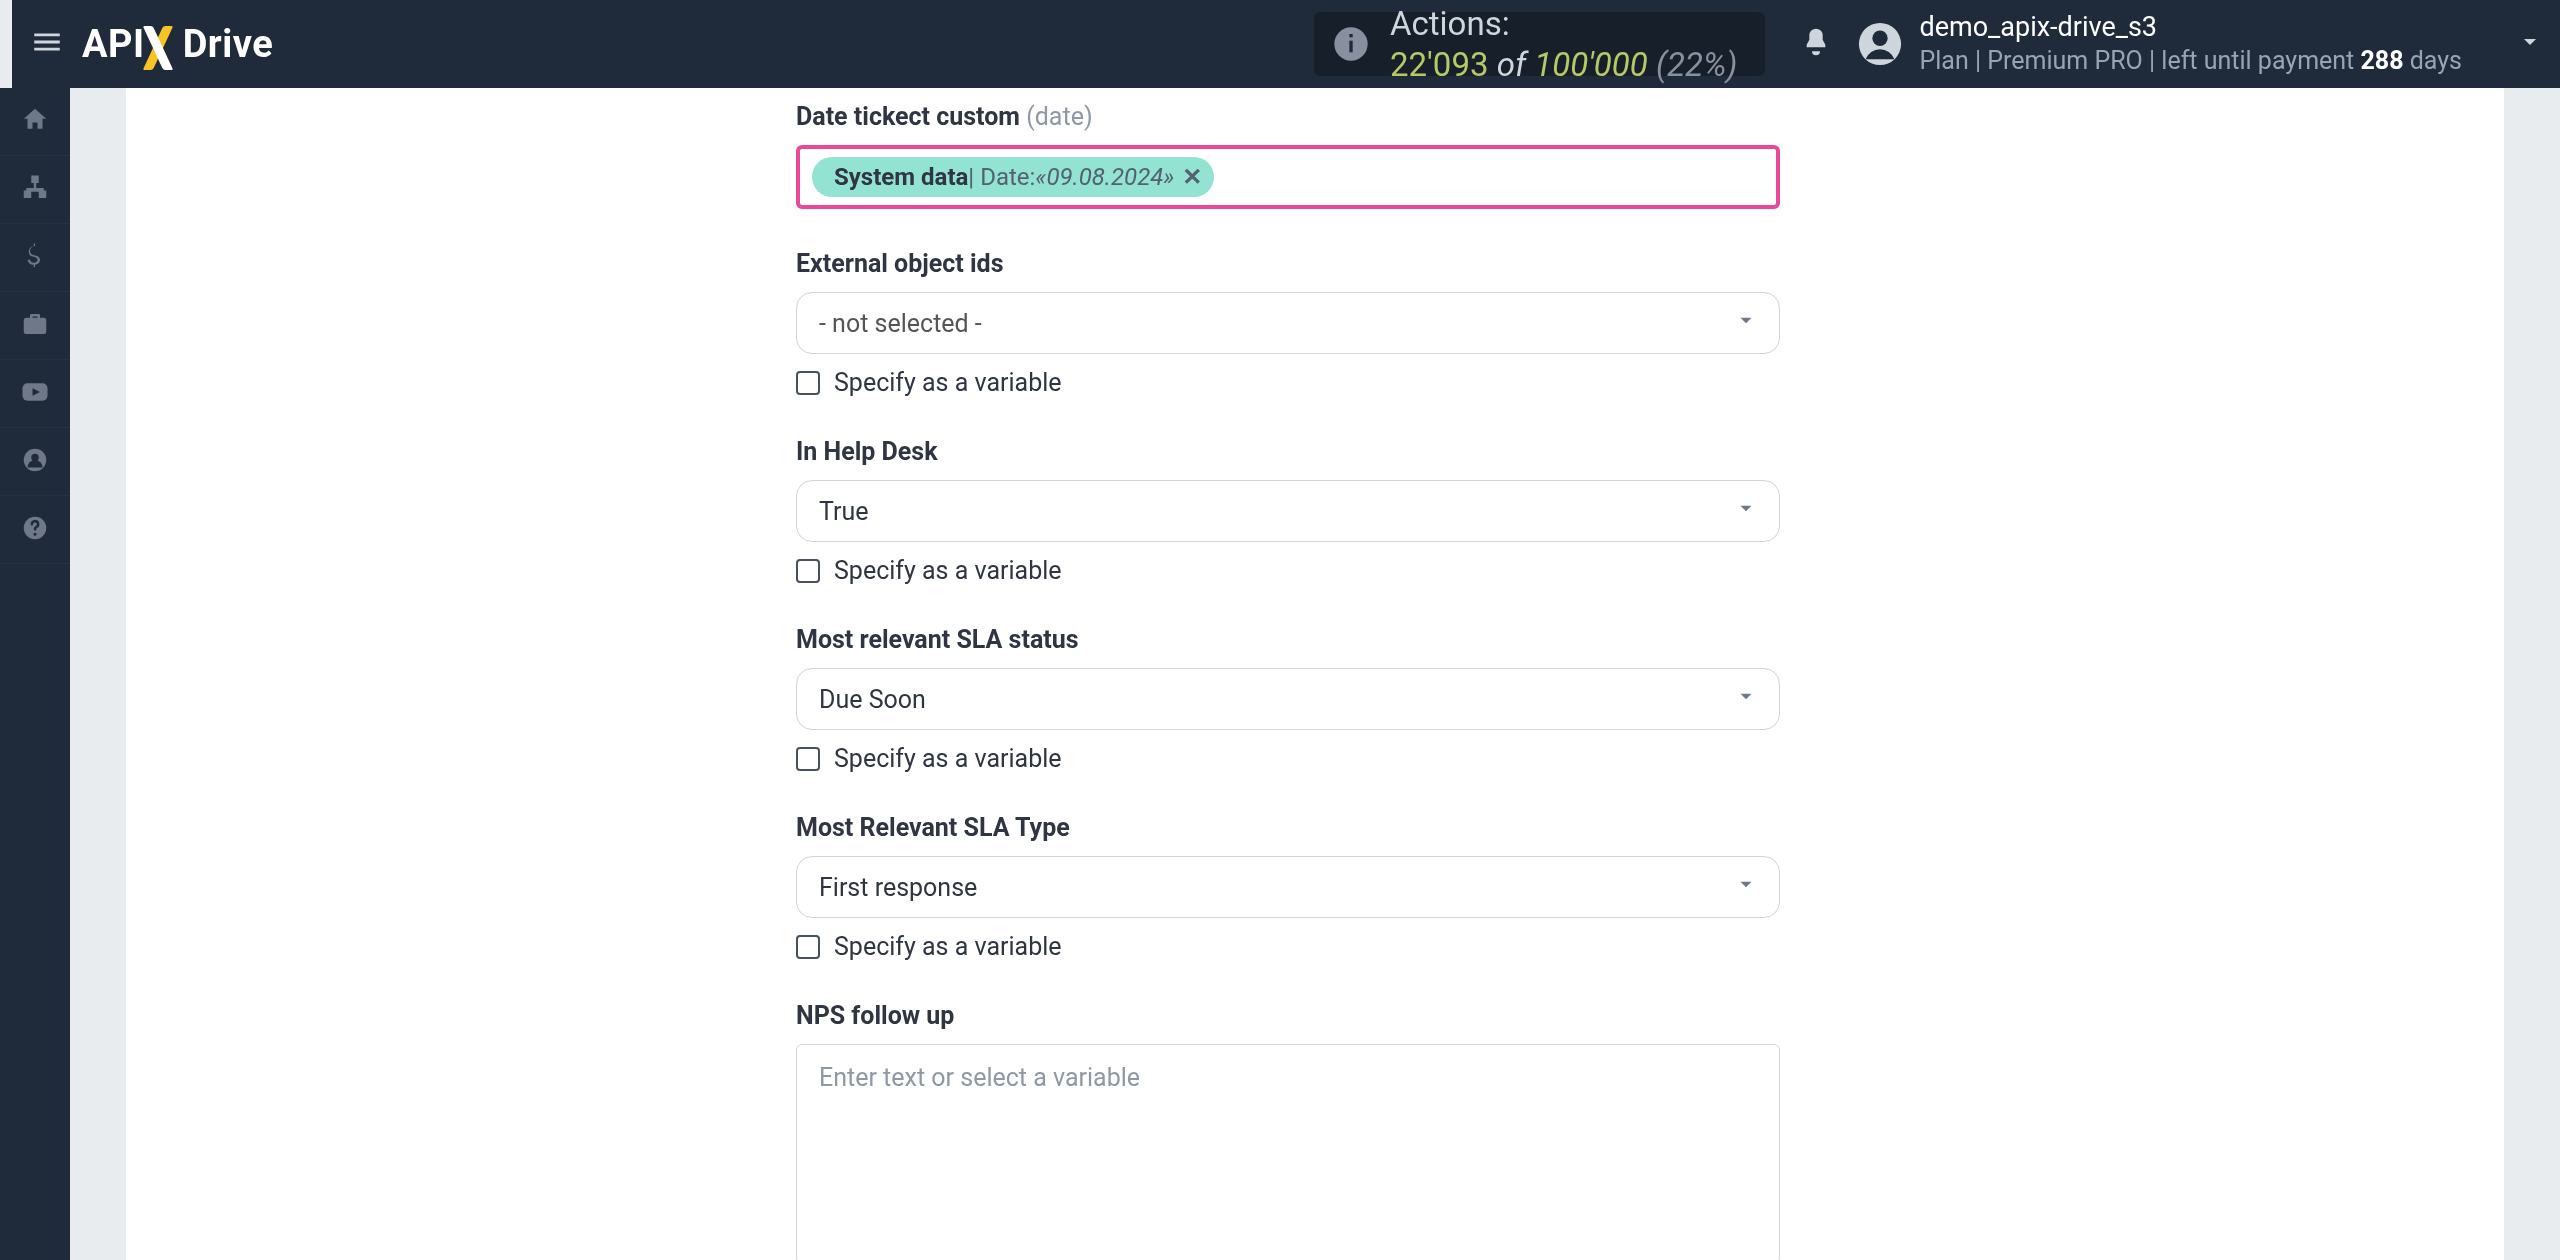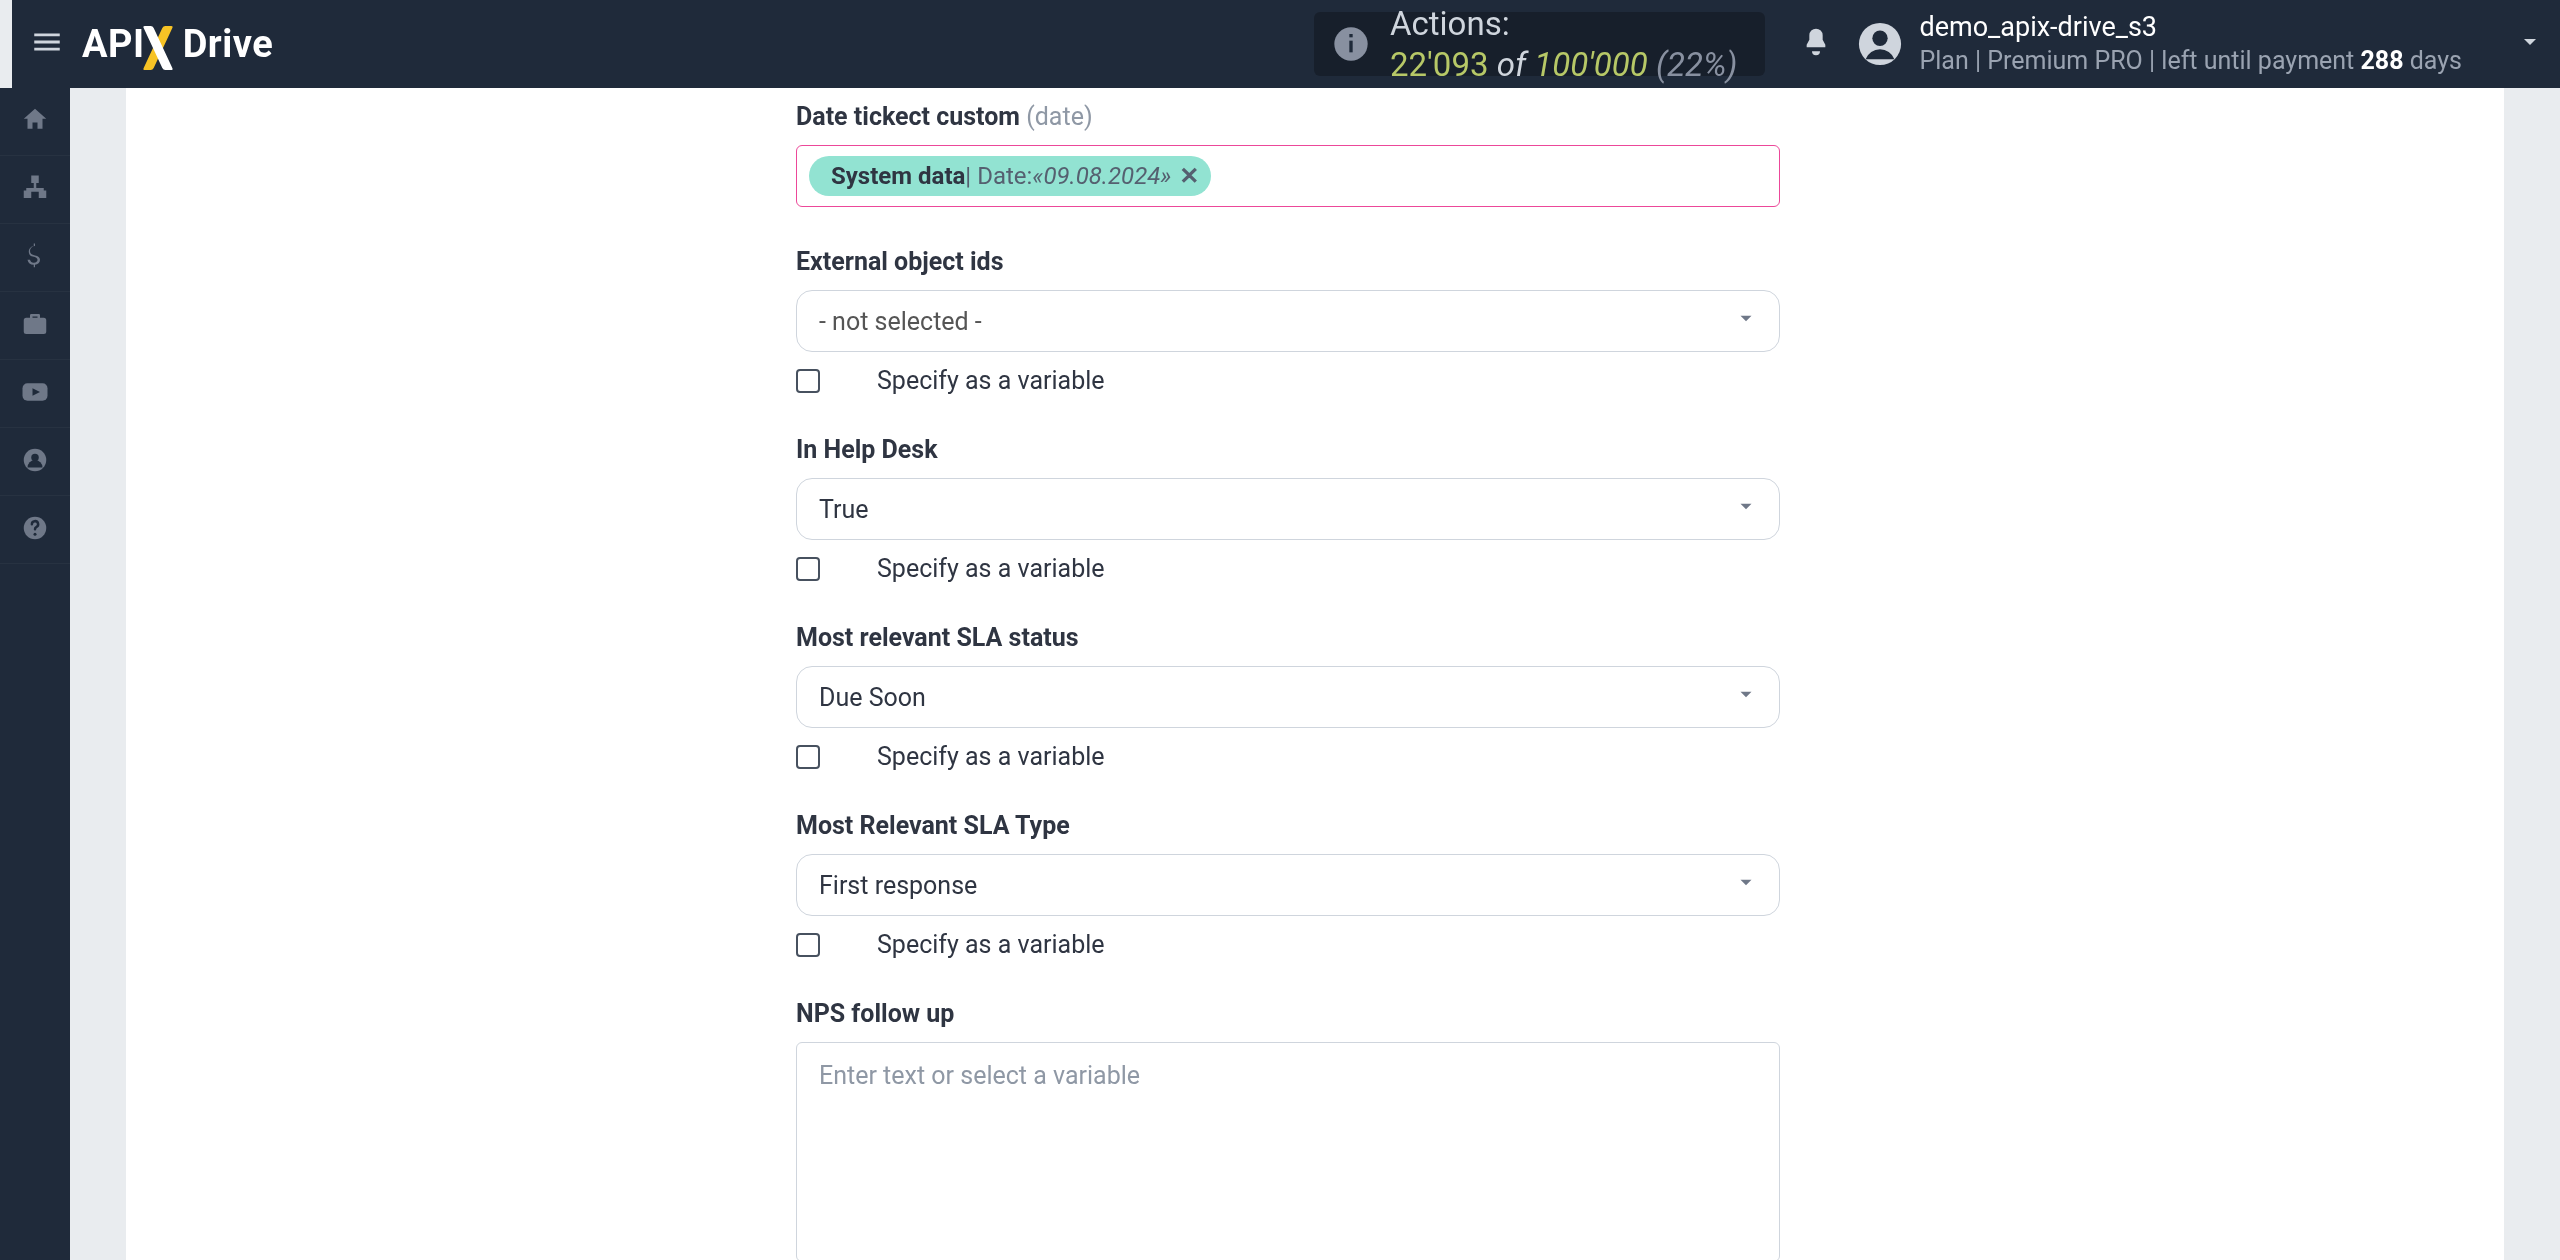--- a/index.html
+++ b/index.html
@@ -150,24 +150,24 @@
   }
 
   .row { margin-bottom: 40px; }
   .label {
     font-size: 25px; font-weight: 700; color: #2f3542;
     margin-bottom: 14px;
   }
   .label .hint { color: #8f98a5; font-weight: 400; }
 
   .token-field {
-    border: 1px solid #ec4899; border-radius: 6px;
+    border: 4px solid #ec4899; border-radius: 6px;
     min-height: 62px;
     padding: 8px 12px;
-    display: flex; align-items: center; flex-wrap: wrap;
+    display: flex; align-items: flex-end; flex-wrap: wrap;
     background: #fff;
     cursor: text;
   }
   .token {
     background: #92e3d2;
     color: #2f3542;
     border-radius: 22px;
     padding: 6px 40px 6px 22px;
     font-size: 24px;
     position: relative;
@@ -199,21 +199,20 @@
     color: #6f7888;
   }
   .select .caret svg { width: 22px; height: 22px; }
 
   .checkbox-row {
     display: flex; align-items: center;
     margin-top: 14px;
     font-size: 25px; color: #2f3542;
     cursor: pointer;
     user-select: none;
-    gap: 43px;
   }
   .checkbox {
     width: 24px; height: 24px;
     border: 2px solid #47515f;
     border-radius: 4px;
     margin-right: 14px;
     background: #fff;
   }
 
   .textarea {

